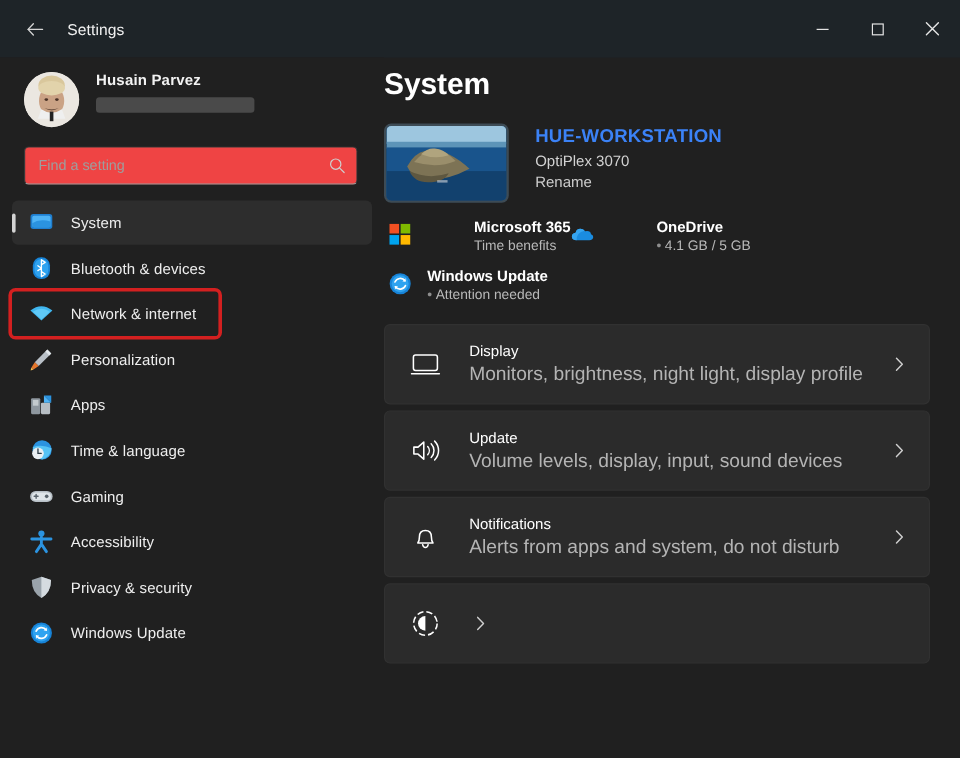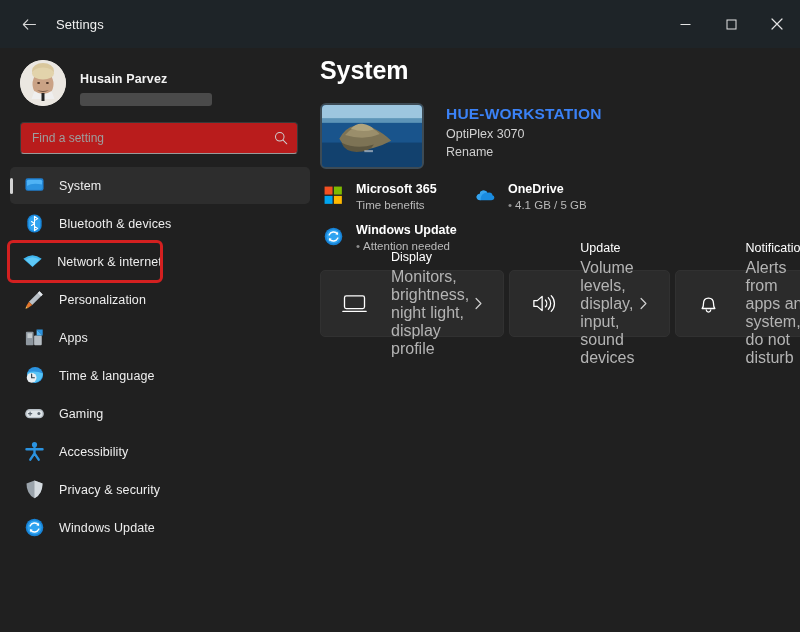--- a/index.html
+++ b/index.html
@@ -66,21 +66,21 @@
     width: 320px;
     flex: 0 0 320px;
     background: #202020;
     padding: 0;
     position: relative;
     overflow: hidden;
   }
 
   .account {
     display: flex;
-    align-items: flex-end;
+    align-items: flex-start;
     padding: 12px 0 14px 20px;
   }
   .avatar {
     width: 46px; height: 46px;
     border-radius: 50%;
     overflow: hidden;
     flex: 0 0 46px;
     background: #ece9e4;
     position: relative;
   }
@@ -96,21 +96,21 @@
     margin-top: 7px;
     width: 132px; height: 13px;
     border-radius: 3px;
     background: #4a4a4a;
   }
 
   .search-wrap { padding: 2px 22px 10px 20px; }
   .search-box {
     position: relative;
     height: 32px;
-    background: #b91c1c;
+    background: #ef4444;
     border: 1px solid #393939;
     border-bottom: 1px solid #9a9a9a;
     border-radius: 4px;
     display: flex;
     align-items: center;
     padding: 0 32px 0 11px;
   }
   .search-box input {
     background: transparent;
     border: 0;
@@ -147,22 +147,21 @@
     left: 0; top: 50%;
     transform: translateY(-50%);
     width: 3px; height: 16px;
     border-radius: 2px;
     background: #d4d4d4;
   }
   .nav-item.highlighted {
     outline: 3px solid #d32020;
     outline-offset: 0px;
     border-radius: 3px;
-    width: 150px;
-    justify-content: center;
+    width: 172px;
   }
   .nav-ico {
     width: 24px; height: 24px;
     flex: 0 0 24px;
     display: flex; align-items: center; justify-content: center;
     margin-right: 13px;
   }
   .nav-label {
     font-size: 12.5px;
     color: #eeeeee;
@@ -224,21 +223,21 @@
     flex-wrap: wrap;
     row-gap: 12px;
     padding-bottom: 18px;
   }
   .svc {
     display: flex;
     align-items: flex-start;
     cursor: pointer;
     min-width: 0;
   }
-  .svc.w-half { width: 152px; }
+  .svc.w-half { width: 152px; gap: 39px; }
   .svc.w-full { width: 100%; }
   .svc-ico {
     width: 26px; height: 26px;
     flex: 0 0 26px;
     display: flex; align-items: center; justify-content: center;
     margin-right: 10px;
   }
   .svc-title {
     font-size: 12.5px;
     font-weight: 700;
@@ -246,21 +245,21 @@
     white-space: nowrap;
   }
   .svc-sub {
     font-size: 11.5px;
     color: #b9b9b9;
     margin-top: 3px;
     white-space: nowrap;
   }
   .svc-sub .dot { color: #8e8e8e; margin-right: 3px; }
 
-  .cards { display: flex; gap: 5px; }
+  .cards { display: flex; flex-direction: column; gap: 5px; }
   .card {
     height: 67px;
     background: #2b2b2b;
     border: 1px solid #313131;
     border-radius: 5px;
     display: flex;
     align-items: center;
     padding: 0 16px 0 18px;
     cursor: pointer;
   }

